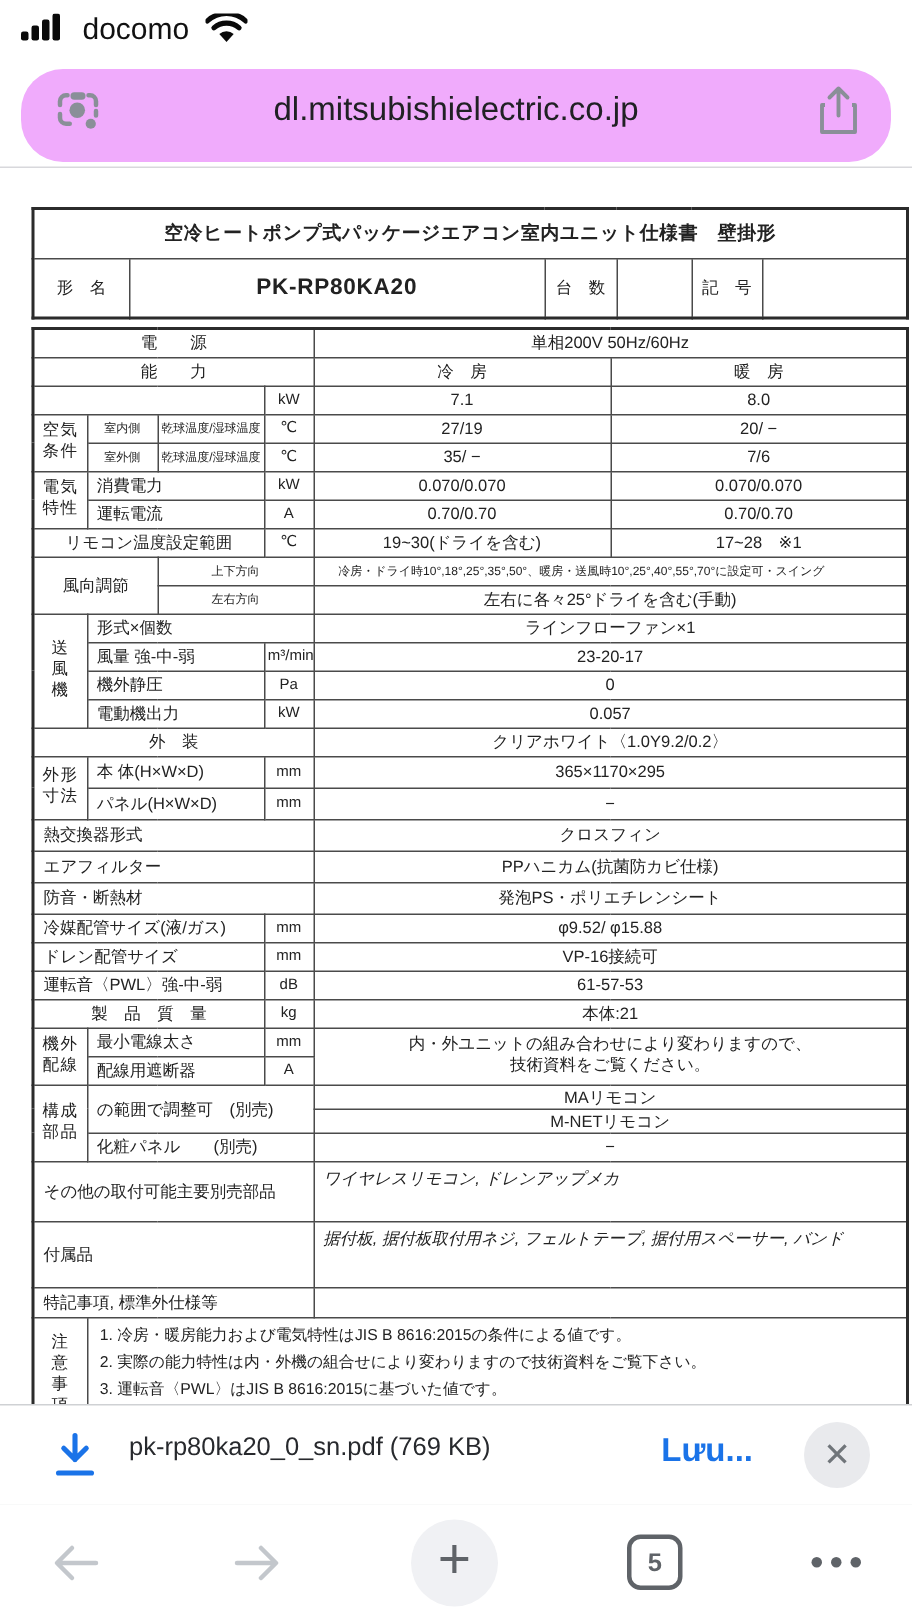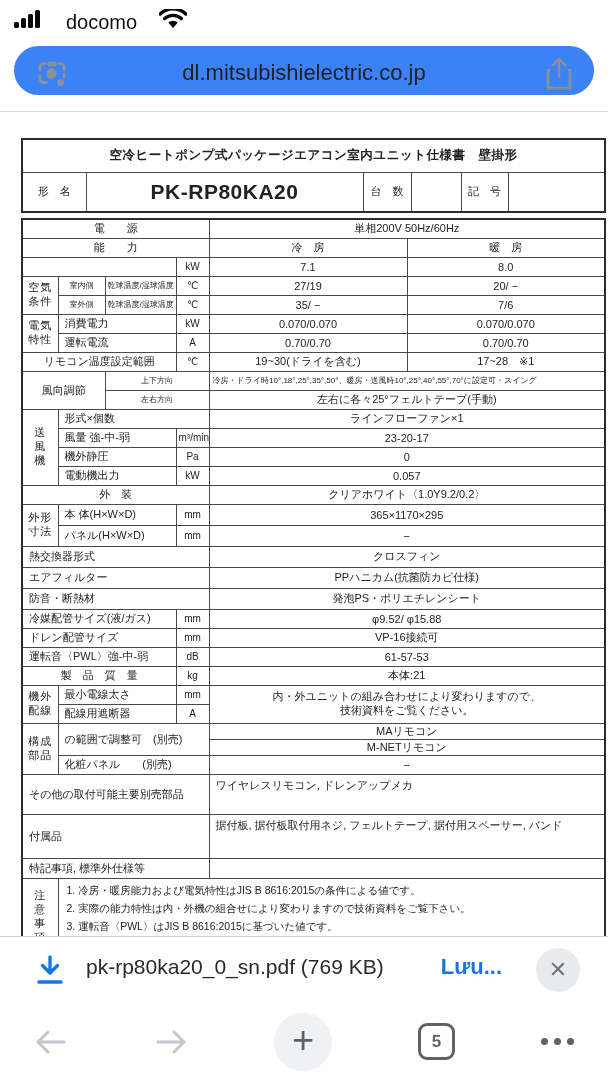--- a/index.html
+++ b/index.html
@@ -1,56 +1,56 @@
 <!DOCTYPE html>
 <html><head>
 <meta charset="utf-8">
 <style>
   html,body{margin:0;padding:0;}
   body{width:608px;height:1080px;position:relative;background:#fff;
        font-family:"Liberation Sans","DejaVu Sans",sans-serif;color:#1b1b1b;overflow:hidden;}
   
   .statusbar{position:absolute;top:0;left:0;width:608px;height:44px;background:#fff;}
-  .sb-left{position:absolute;left:14px;top:9px;display:flex;align-items:flex-end;gap:22px;}
+  .sb-left{position:absolute;left:14px;top:9px;display:flex;align-items:flex-start;gap:11px;}
   .sb-carrier{font-size:20px;color:#111;}
   .sb-center{position:absolute;left:0;right:0;top:8px;text-align:center;font-size:22px;font-weight:bold;color:#0a0a0a;}
   .sb-right{position:absolute;right:10px;top:9px;display:flex;align-items:center;gap:6px;}
   .sb-pct{font-size:20px;color:#0a0a0a;}
   .battery{width:34px;height:16px;border:1.5px solid #6e6e73;border-radius:4px;position:relative;}
   .battery .fill{position:absolute;left:2px;top:2px;bottom:2px;width:82%;background:#0a0a0a;border-radius:2px;}
   .battery .nub{position:absolute;right:-5px;top:4px;width:3px;height:7px;background:#6e6e73;border-radius:0 2px 2px 0;}
   
   .urlrow{position:absolute;top:44px;left:0;width:608px;height:67px;background:#fff;}
-  .pill{position:absolute;left:14px;right:14px;top:2px;height:49px;background:#3b82f6;border-radius:28px;}
+  .pill{position:absolute;left:14px;right:14px;top:2px;height:62px;background:#f0abfc;border-radius:28px;}
   .lens{position:absolute;left:22px;top:12px;width:32px;height:32px;}
   .urltext{position:absolute;left:0;right:0;top:14px;text-align:center;font-size:22px;color:#202124;}
   .share{position:absolute;right:20px;top:11px;width:30px;height:34px;}
   .chrome-divider{position:absolute;top:111px;left:0;width:608px;height:1px;background:#d8d8dc;}
   
   .doc{position:absolute;top:112px;left:0;width:608px;height:824px;background:#ffffff;overflow:hidden;}
   table{border-collapse:collapse;table-layout:fixed;}
   td{border:1px solid #4a4a4a;font-size:11px;text-align:center;vertical-align:middle;
      padding:0 2px;overflow:hidden;white-space:nowrap;color:#222;}
   .htable{position:absolute;left:21px;top:26px;width:583px;border:2px solid #2b2b2b;}
   .htable .title{font-size:12.5px;font-weight:bold;letter-spacing:.5px;}
-  .htable .model{font-size:21px;font-weight:bold;letter-spacing:.5px;}
+  .htable .model{font-size:15px;font-weight:bold;letter-spacing:.5px;}
   .stable{position:absolute;left:21px;top:106px;width:583px;border:2px solid #2b2b2b;}
   td.l{text-align:left;padding-left:6px;}
   td.sm{font-size:8px;}
   td.u{font-size:10px;}
   td.pre{white-space:pre-line;line-height:1.25;}
   td.vlab{font-size:11px;letter-spacing:1px;}
-  td.topl{vertical-align:top;text-align:left;padding:3px 0 0 6px;}
+  td.topl{vertical-align:top;text-align:left;padding:3px 0 0 6px;font-style:italic;}
   td.notes-body{border-left:1px solid #4a4a4a;text-align:left;padding:2px 0 0 8px;
                 font-size:10.5px;vertical-align:top;white-space:pre-line;line-height:1.75;}
   
   .dlbar{position:absolute;top:936px;left:0;width:608px;height:66px;background:#fff;
          border-top:1px solid #cfd1d4;border-bottom:1px solid #e4e5e8;}
   .dl-icon{position:absolute;left:36px;top:18px;width:28px;height:30px;}
-  .dl-name{position:absolute;left:86px;top:18px;font-size:21px;color:#27292d;}
+  .dl-name{position:absolute;left:86px;top:18px;font-size:17px;color:#27292d;}
   .dl-save{position:absolute;right:106px;top:17px;font-size:22px;font-weight:bold;color:#1a73e8;}
   .dl-close{position:absolute;right:28px;top:11px;width:44px;height:44px;border-radius:22px;
             background:#e9eaed;color:#70757a;font-size:22px;font-weight:bold;
             display:flex;align-items:center;justify-content:center;}
   
   .toolbar{position:absolute;top:1003px;left:0;width:608px;height:77px;background:#fff;
            display:flex;align-items:center;justify-content:space-between;padding:0 34px;box-sizing:border-box;}
   .tb-btn{display:flex;align-items:center;justify-content:center;}
   .plus-circle{width:58px;height:58px;border-radius:29px;background:#f0f1f4;display:flex;align-items:center;justify-content:center;}
   .plus-glyph{font-size:38px;color:#5f6368;line-height:1;margin-top:-4px;}
@@ -187,25 +187,25 @@
     </tr>
     <tr style="height:19px">
       <td colspan="3">リモコン温度設定範囲</td>
       <td class="u">℃</td>
       <td>19~30(ドライを含む)</td>
       <td>17~28　※1</td>
     </tr>
     <tr style="height:19px">
       <td colspan="2" rowspan="2">風向調節</td>
       <td colspan="2" class="sm">上下方向</td>
-      <td colspan="2" class="sm l" style="padding-left:3px">冷房・ドライ時10°,18°,25°,35°,50°、暖房・送風時10°,25°,40°,55°,70°に設定可・スイング</td>
+      <td colspan="2" class="sm l" style="padding-left:16px">冷房・ドライ時10°,18°,25°,35°,50°、暖房・送風時10°,25°,40°,55°,70°に設定可・スイング</td>
     </tr>
     <tr style="height:19px">
       <td colspan="2" class="sm">左右方向</td>
-      <td colspan="2">左右に各々25°フェルトテープ(手動)</td>
+      <td colspan="2">左右に各々25°ドライを含む(手動)</td>
     </tr>
     <tr style="height:19px">
       <td rowspan="4" class="pre vlab">送
 風
 機</td>
       <td colspan="3" class="l">形式×個数</td>
       <td colspan="2">ラインフローファン×1</td>
     </tr>
     <tr style="height:19px">
       <td colspan="2" class="l">風量 強-中-弱</td>

